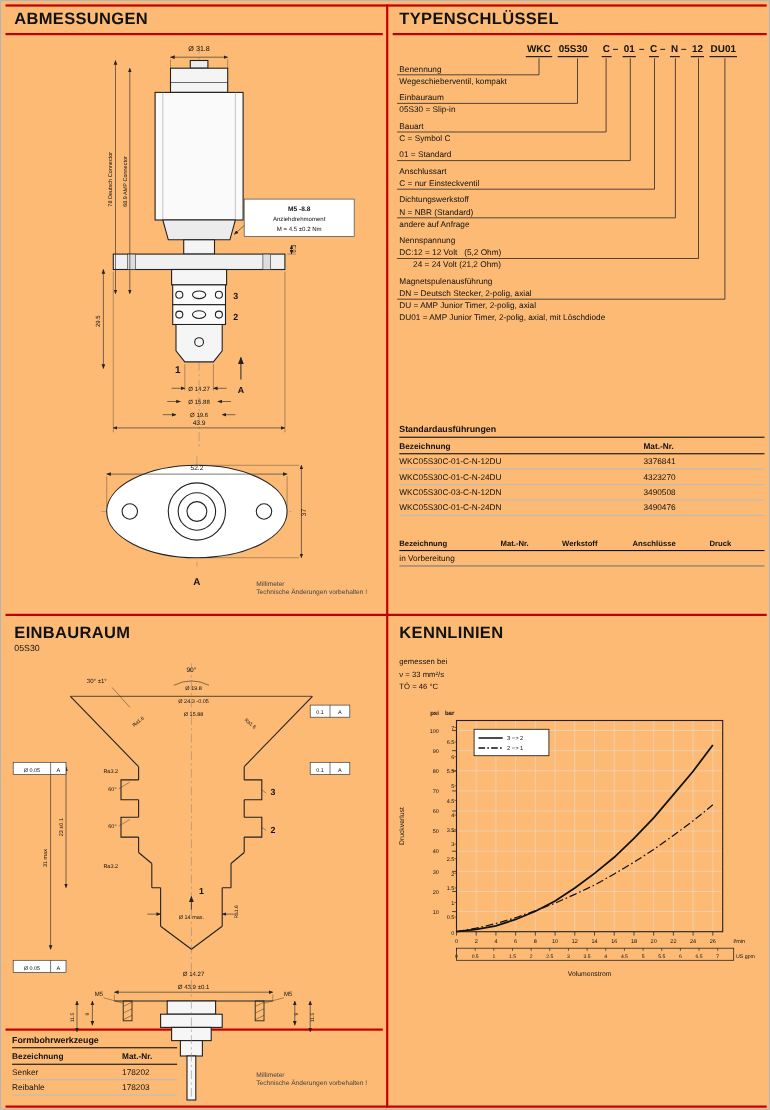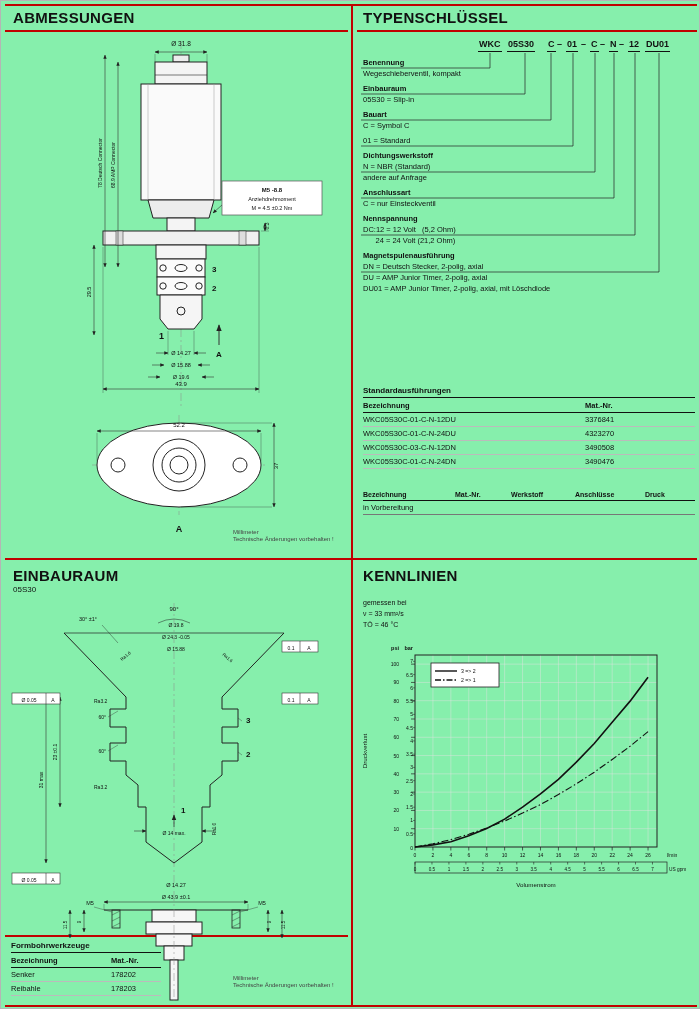--- a/index.html
+++ b/index.html
@@ -1,29 +1,29 @@
 <!DOCTYPE html>
 <html><head>
 <meta charset="utf-8">
 <style>
   *{margin:0;padding:0;box-sizing:border-box}
   body{background:#e8e8e8;font-family:"Liberation Sans",sans-serif;color:#111}
-  .page{position:relative;width:700px;height:1009px;background:#86efac;border:1px solid #b5b5b5;overflow:hidden}
+  .page{position:relative;width:700px;height:1009px;background:#fdba74;border:1px solid #b5b5b5;overflow:hidden}
   .redline{position:absolute;background:#c00000}
   .sect-title{position:absolute;font-size:15px;font-weight:bold;letter-spacing:.3px}
   .subtitle{position:absolute;font-size:8px}
   .subnote{position:absolute;font-size:6px;color:#444;line-height:7px}
   .cond{position:absolute;font-size:7px;line-height:11px}
   
   #typ{position:absolute;left:352px;top:0;width:348px;height:620px}
   .code-token{position:absolute;top:38px;font-size:9px;font-weight:bold;line-height:11px;border-bottom:1px solid #111;padding:0 1px 1px 1px}
   .code-sep{position:absolute;top:38px;font-size:9px;font-weight:bold;line-height:11px}
   .tk-rows{position:absolute;left:10px;top:56px;width:332px}
   .tk-row{margin-bottom:4px}
-  .tk-label{font-weight:bold;font-size:7.5px;line-height:11px}
+  .tk-label{font-weight:normal;font-size:7.5px;line-height:11px}
   .tk-line{font-size:7.5px;line-height:11px;white-space:pre}
   
   .tbl{position:absolute;font-size:7.5px}
   .tbl-title{font-weight:bold;font-size:8px;border-bottom:1px solid #111;padding-bottom:2px;margin-bottom:1px}
   .tbl-head{display:flex;font-weight:bold;border-bottom:1px solid #111;padding:2px 0}
   .tbl-row{display:flex;border-bottom:1px solid #bbb;padding:2px 0}
   .c1{flex:1}.c2{width:110px}
   svg text{font-family:"Liberation Sans",sans-serif}
 </style>
 </head>
@@ -194,27 +194,27 @@
         <div class="tk-line">05S30 = Slip-in</div>
       </div>
       <div class="tk-row">
         <div class="tk-label">Bauart</div>
         <div class="tk-line">C = Symbol C</div>
       </div>
       <div class="tk-row">
         <div class="tk-line">01 = Standard</div>
       </div>
       <div class="tk-row">
+        <div class="tk-label">Anschlussart</div>
+        <div class="tk-line">C = nur Einsteckventil</div>
+      </div>
+      <div class="tk-row">
         <div class="tk-label">Dichtungswerkstoff</div>
         <div class="tk-line">N = NBR (Standard)</div>
         <div class="tk-line">andere auf Anfrage</div>
-      </div>
-      <div class="tk-row">
-        <div class="tk-label">Anschlussart</div>
-        <div class="tk-line">C = nur Einsteckventil</div>
       </div>
       <div class="tk-row">
         <div class="tk-label">Nennspannung</div>
         <div class="tk-line">DC:12 = 12 Volt   (5,2 Ohm)</div>
         <div class="tk-line">      24 = 24 Volt (21,2 Ohm)</div>
       </div>
       <div class="tk-row">
         <div class="tk-label">Magnetspulenausführung</div>
         <div class="tk-line">DN = Deutsch Stecker, 2-polig, axial</div>
         <div class="tk-line">DU = AMP Junior Timer, 2-polig, axial</div>

